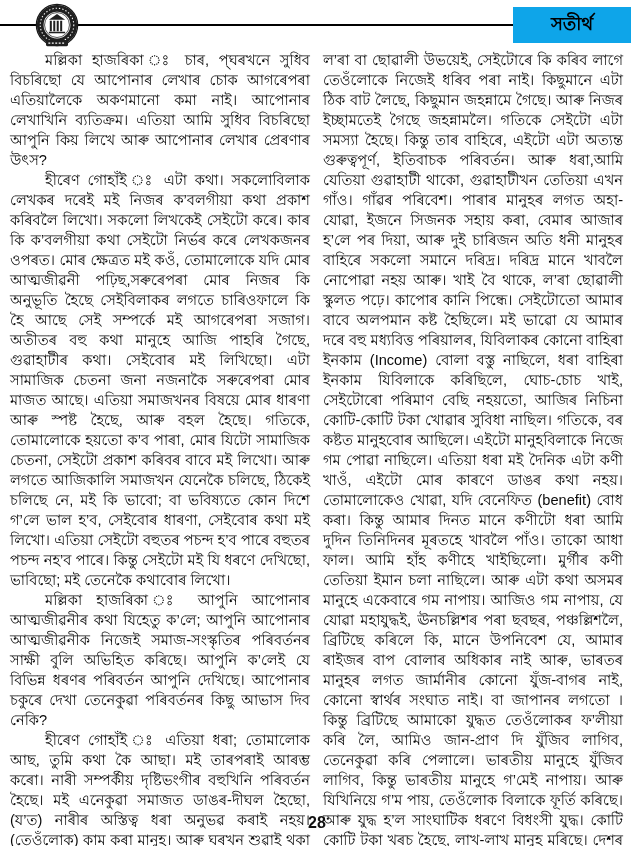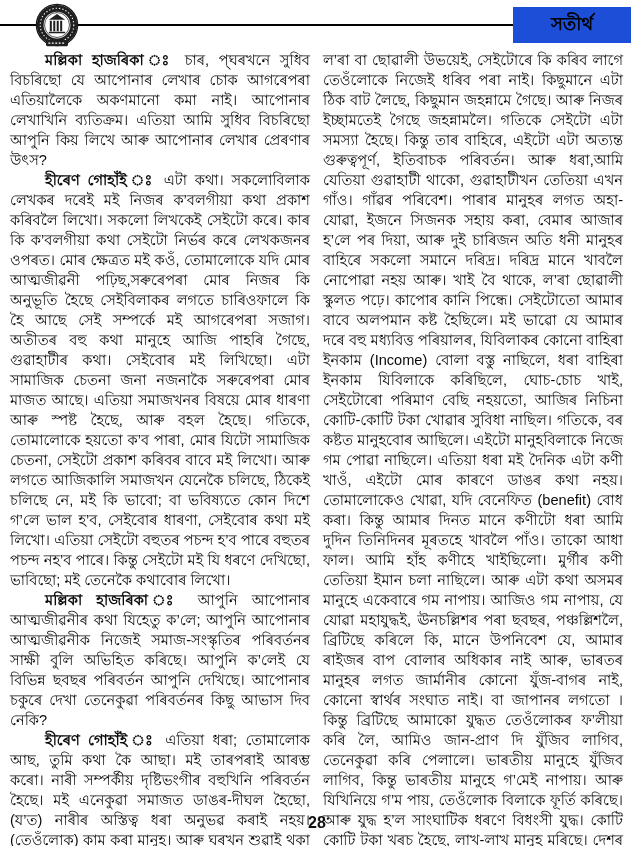--- a/index.html
+++ b/index.html
@@ -23,21 +23,21 @@
   }
   .logo {
     position: absolute;
     top: 2px; left: 34px;
     width: 46px; height: 48px;
   }
   .title-box {
     position: absolute;
     top: 7px; right: 3px;
     width: 118px; height: 36px;
-    background: #1d4ed8;
+    background: #0ea5e9;
     display: flex; align-items: center; justify-content: center;
     font-weight: bold;
     font-size: 18px;
     color: #000;
   }
   
   .columns {
     position: absolute;
     top: 50px; left: 10px; right: 10px;
     display: flex;
@@ -45,21 +45,21 @@
   }
   .col {
     width: 300px;
     font-size: 14.6px;
     line-height: 20px;
     text-align: justify;
     color: #0a0a0a;
   }
   .para { text-indent: 2.4em; }
   .para.no-indent { text-indent: 0; }
-  .speaker { font-weight: bold; }
+  .speaker { font-weight: normal; }
   
   .page-number {
     position: absolute;
     bottom: 14px; left: 0;
     width: 100%;
     text-align: center;
     font-size: 16px;
     font-weight: bold;
     color: #111;
   }
@@ -90,21 +90,21 @@
 
   <div class="title-box">
     <span>সতীৰ্থ</span>
   </div>
 
   <main class="columns">
 
     <div class="col">
       <p class="para"><b class="speaker">মল্লিকা হাজৰিকা ঃ </b><span>চাৰ, প্ঘৰখনে সুধিব বিচৰিছো যে আপোনাৰ লেখাৰ চোক আগৰেপৰা এতিয়ালৈকে অকণমানো কমা নাই। আপোনাৰ লেখাখিনি ব্যতিক্ৰম। এতিয়া আমি সুধিব বিচৰিছো আপুনি কিয় লিখে আৰু আপোনাৰ লেখাৰ প্ৰেৰণাৰ উৎস?</span></p>
       <p class="para"><b class="speaker">হীৰেণ গোহাঁই ঃ </b><span>এটা কথা। সকলোবিলাক লেখকৰ দৰেই মই নিজৰ ক’বলগীয়া কথা প্ৰকাশ কৰিবলৈ লিখো। সকলো লিখকেই সেইটো কৰে। কাৰ কি ক’বলগীয়া কথা সেইটো নিৰ্ভৰ কৰে লেখকজনৰ ওপৰত। মোৰ ক্ষেত্ৰত মই কওঁ, তোমালোকে যদি মোৰ আত্মজীৱনী পঢ়িছ,সৰুৰেপৰা মোৰ নিজৰ কি অনুভূতি হৈছে সেইবিলাকৰ লগতে চাৰিওফালে কি হৈ আছে সেই সম্পৰ্কে মই আগৰেপৰা সজাগ। অতীতৰ বহু কথা মানুহে আজি পাহৰি গৈছে, গুৱাহাটীৰ কথা। সেইবোৰ মই লিখিছো। এটা সামাজিক চেতনা জনা নজনাকৈ সৰুৰেপৰা মোৰ মাজত আছে। এতিয়া সমাজখনৰ বিষয়ে মোৰ ধাৰণা আৰু স্পষ্ট হৈছে, আৰু বহল হৈছে। গতিকে, তোমালোকে হয়তো ক’ব পাৰা, মোৰ যিটো সামাজিক চেতনা, সেইটো প্ৰকাশ কৰিবৰ বাবে মই লিখো। আৰু লগতে আজিকালি সমাজখন যেনেকৈ চলিছে, ঠিকেই চলিছে নে, মই কি ভাবো; বা ভবিষ্যতে কোন দিশে গ’লে ভাল হ’ব, সেইবোৰ ধাৰণা, সেইবোৰ কথা মই লিখো। এতিয়া সেইটো বহুতৰ পচন্দ হ’ব পাৰে বহুতৰ পচন্দ নহ’ব পাৰে। কিন্তু সেইটো মই যি ধৰণে দেখিছো, ভাবিছো; মই তেনেকৈ কথাবোৰ লিখো।</span></p>
-      <p class="para"><b class="speaker">মল্লিকা হাজৰিকা ঃ </b><span>আপুনি আপোনাৰ আত্মজীৱনীৰ কথা যিহেতু ক’লে; আপুনি আপোনাৰ আত্মজীৱনীক নিজেই সমাজ-সংস্কৃতিৰ পৰিবৰ্তনৰ সাক্ষী বুলি অভিহিত কৰিছে। আপুনি ক’লেই যে বিভিন্ন ছবছৰ পৰিবৰ্তন আপুনি দেখিছে। আপোনাৰ চকুৰে দেখা তেনেকুৱা পৰিবৰ্তনৰ কিছু আভাস দিব নেকি?</span></p>
+      <p class="para"><b class="speaker">মল্লিকা হাজৰিকা ঃ </b><span>আপুনি আপোনাৰ আত্মজীৱনীৰ কথা যিহেতু ক’লে; আপুনি আপোনাৰ আত্মজীৱনীক নিজেই সমাজ-সংস্কৃতিৰ পৰিবৰ্তনৰ সাক্ষী বুলি অভিহিত কৰিছে। আপুনি ক’লেই যে বিভিন্ন ধৰণৰ পৰিবৰ্তন আপুনি দেখিছে। আপোনাৰ চকুৰে দেখা তেনেকুৱা পৰিবৰ্তনৰ কিছু আভাস দিব নেকি?</span></p>
       <p class="para"><b class="speaker">হীৰেণ গোহাঁই ঃ </b><span>এতিয়া ধৰা; তোমালোক আছ, তুমি কথা কৈ আছা। মই তাৰপৰাই আৰম্ভ কৰো। নাৰী সম্পৰ্কীয় দৃষ্টিভংগীৰ বহুখিনি পৰিবৰ্তন হৈছে। মই এনেকুৱা সমাজত ডাঙৰ-দীঘল হৈছো, (য’ত) নাৰীৰ অস্তিত্ব ধৰা অনুভৱ কৰাই নহয়। (তেওঁলোক) কাম কৰা মানুহ। আৰু ঘৰখন শুৱাই থকা মানুহ। তেওঁলোকৰ নিজৰ ইচ্ছাৰ কোনো গুৰুত্বই নাই। আৰু তেওঁলোকৰো বেছিভাগেই তাৰ লগতে নিজকে খাপ খুৱাই চলিছিল। যেন তেওঁলোক সদায় ছাঁতে থাকি যাব। লাহে-লাহে তাৰ পৰিবৰ্তনবোৰ দেখিছো। এতিয়াটো সাংঘাটিক। আৰু এতিয়া মানে এনেকুৱা অৱস্থা হৈছে, তেওঁলোকে যিটো স্বাধীনতা পাইছে,</span></p>
     </div>
 
     <div class="col">
       <p class="para no-indent"><span>ল’ৰা বা ছোৱালী উভয়েই, সেইটোৰে কি কৰিব লাগে তেওঁলোকে নিজেই ধৰিব পৰা নাই। কিছুমানে এটা ঠিক বাট লৈছে, কিছুমান জহন্নামে গৈছে। আৰু নিজৰ ইচ্ছামতেই গৈছে জহন্নামলৈ। গতিকে সেইটো এটা সমস্যা হৈছে। কিন্তু তাৰ বাহিৰে, এইটো এটা অত্যন্ত গুৰুত্বপূৰ্ণ, ইতিবাচক পৰিবৰ্তন। আৰু ধৰা,আমি যেতিয়া গুৱাহাটী থাকো, গুৱাহাটীখন তেতিয়া এখন গাঁও। গাঁৱৰ পৰিবেশ। পাৰাৰ মানুহৰ লগত অহা-যোৱা, ইজনে সিজনক সহায় কৰা, বেমাৰ আজাৰ হ’লে পৰ দিয়া, আৰু দুই চাৰিজন অতি ধনী মানুহৰ বাহিৰে সকলো সমানে দৰিদ্ৰ। দৰিদ্ৰ মানে খাবলৈ নোপোৱা নহয় আৰু। খাই বৈ থাকে, ল’ৰা ছোৱালী স্কুলত পঢ়ে। কাপোৰ কানি পিন্ধে। সেইটোতো আমাৰ বাবে অলপমান কষ্ট হৈছিলে। মই ভাৱো যে আমাৰ দৰে বহু মধ্যবিত্ত পৰিয়ালৰ, যিবিলাকৰ কোনো বাহিৰা ইনকাম (Income) বোলা বস্তু নাছিলে, ধৰা বাহিৰা ইনকাম যিবিলাকে কৰিছিলে, ঘোচ-চোচ খাই, সেইটোৰো পৰিমাণ বেছি নহয়তো, আজিৰ নিচিনা কোটি-কোটি টকা খোৱাৰ সুবিধা নাছিল। গতিকে, বৰ কষ্টত মানুহবোৰ আছিলে। এইটো মানুহবিলাকে নিজে গম পোৱা নাছিলে। এতিয়া ধৰা মই দৈনিক এটা কণী খাওঁ, এইটো মোৰ কাৰণে ডাঙৰ কথা নহয়। তোমালোকেও খোৱা, যদি বেনেফিত (benefit) বোধ কৰা। কিন্তু আমাৰ দিনত মানে কণীটো ধৰা আমি দুদিন তিনিদিনৰ মূৰতহে খাবলৈ পাঁও। তাকো আধা ফাল। আমি হাঁহ কণীহে খাইছিলো। মুৰ্গীৰ কণী তেতিয়া ইমান চলা নাছিলে। আৰু এটা কথা অসমৰ মানুহে একেবাৰে গম নাপায়। আজিও গম নাপায়, যে যোৱা মহাযুদ্ধই, ঊনচল্লিশৰ পৰা ছবছৰ, পঞ্চল্লিশলৈ, ব্ৰিটিছে কৰিলে কি, মানে উপনিবেশ যে, আমাৰ ৰাইজৰ বাপ বোলাৰ অধিকাৰ নাই আৰু, ভাৰতৰ মানুহৰ লগত জাৰ্মানীৰ কোনো যুঁজ-বাগৰ নাই, কোনো স্বাৰ্থৰ সংঘাত নাই। বা জাপানৰ লগতো । কিন্তু ব্ৰিটিছে আমাকো যুদ্ধত তেওঁলোকৰ ফ’লীয়া কৰি লৈ, আমিও জান-প্ৰাণ দি যুঁজিব লাগিব, তেনেকুৱা কৰি পেলালে। ভাৰতীয় মানুহে যুঁজিব লাগিব, কিন্তু ভাৰতীয় মানুহে গ’মেই নাপায়। আৰু যিখিনিয়ে গ’ম পায়, তেওঁলোক বিলাকে ফূৰ্তি কৰিছে। আৰু যুদ্ধ হ’ল সাংঘাটিক ধৰণে বিধংসী যুদ্ধ। কোটি কোটি টকা খৰচ হৈছে, লাখ-লাখ মানুহ মৰিছে। দেশৰ সম্পদ বেছিভাগেই তাতেই ব্যৱহাৰ হৈছে। গতিকে দৰিদ্ৰ সাংঘাটিক ধৰণে বাঢ়িল। চব বস্তুৰ দাম সাংঘাটিক। আমাৰ দেউতাই এসময়ত দুশ টকাত চাকৰি কৰি আৰামচে জীৱন-যাপন কৰিছিল। কাম কৰা মানুহ দুজন। তাৰপাছত দেউতাই ফটোগ্ৰাফী কৰে। আৰু নানা</span></p>
     </div>
 
   </main>
 
   <div class="page-number">28</div>

